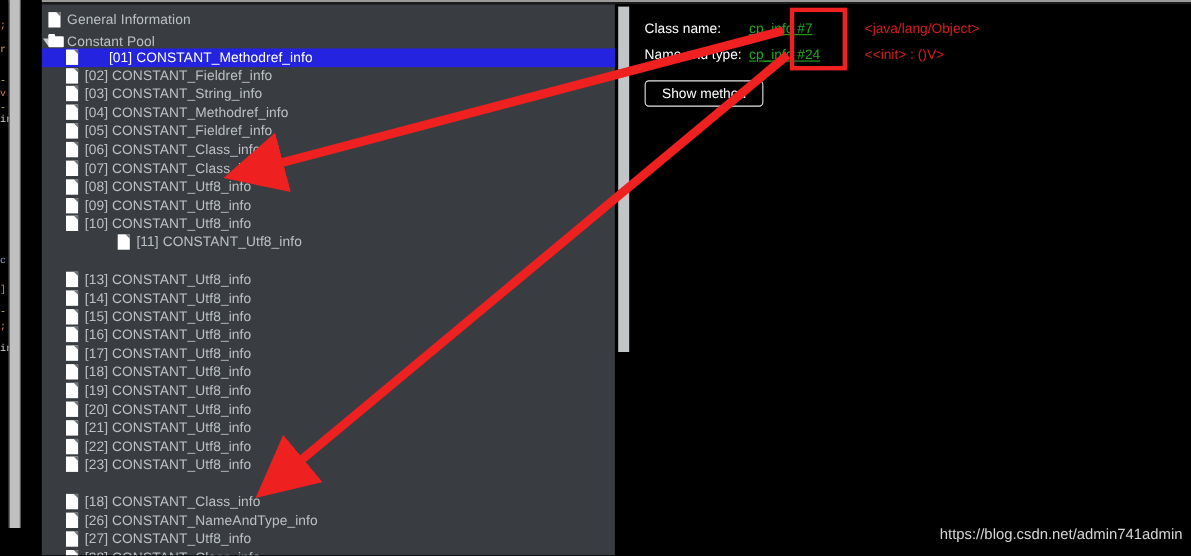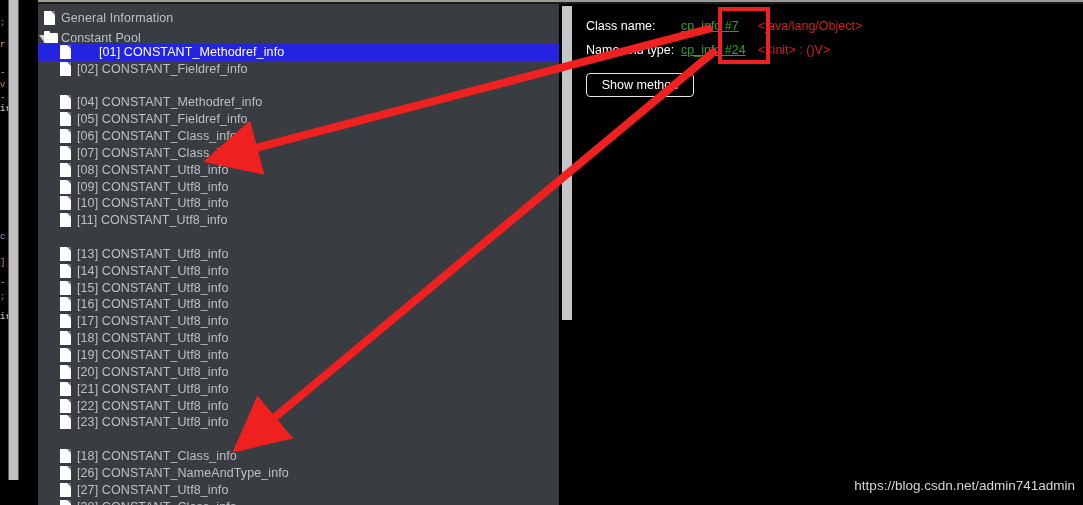--- a/index.html
+++ b/index.html
@@ -210,20 +210,21 @@
     color: #1faa1f;
     text-decoration: underline;
     white-space: nowrap;
     cursor: pointer;
   }
   .det-val {
     position: absolute;
     font-size: 12.5px;
     color: #d41e1e;
     white-space: nowrap;
+    margin-left: 28px;
   }
   .show-btn {
     position: absolute;
     left: 13px; top: 69px;
     width: 108px;
     height: 24px;
     background: #000000;
     border: 1px solid #e6e6e6;
     border-radius: 4px;
     color: #ffffff;
@@ -319,20 +320,29 @@
       </div>
       <div class="tree-row" style="top: 56.55px;">
         <div class="glyph" style="left: 22px;">
           <div class="doc-ico">
             <div class="body"></div>
             <div class="fold"></div>
           </div>
         </div>
         <div class="label" style="left: 39px;">[02] CONSTANT_Fieldref_info</div>
       </div>
+      <div class="tree-row" style="top: 73.4px;">
+        <div class="glyph" style="left: 22px;">
+          <div class="doc-ico">
+            <div class="body"></div>
+            <div class="fold"></div>
+          </div>
+        </div>
+        <div class="label" style="left: 39px;">[03] CONSTANT_String_info</div>
+      </div>
       <div class="tree-row" style="top: 90.25px;">
         <div class="glyph" style="left: 22px;">
           <div class="doc-ico">
             <div class="body"></div>
             <div class="fold"></div>
           </div>
         </div>
         <div class="label" style="left: 39px;">[04] CONSTANT_Methodref_info</div>
       </div>
       <div class="tree-row" style="top: 107.1px;">
@@ -382,21 +392,21 @@
       </div>
       <div class="tree-row" style="top: 191.35px;">
         <div class="glyph" style="left: 22px;">
           <div class="doc-ico">
             <div class="body"></div>
             <div class="fold"></div>
           </div>
         </div>
         <div class="label" style="left: 39px;">[10] CONSTANT_Utf8_info</div>
       </div>
-      <div class="tree-row" style="top: 208.2px;">
+      <div class="tree-row" style="top: 208.2px; margin-left: 47px;">
         <div class="glyph" style="left: 22px;">
           <div class="doc-ico">
             <div class="body"></div>
             <div class="fold"></div>
           </div>
         </div>
         <div class="label" style="left: 39px;">[11] CONSTANT_Utf8_info</div>
       </div>
       <div class="tree-row" style="top: 241.9px;">
         <div class="glyph" style="left: 22px;">

